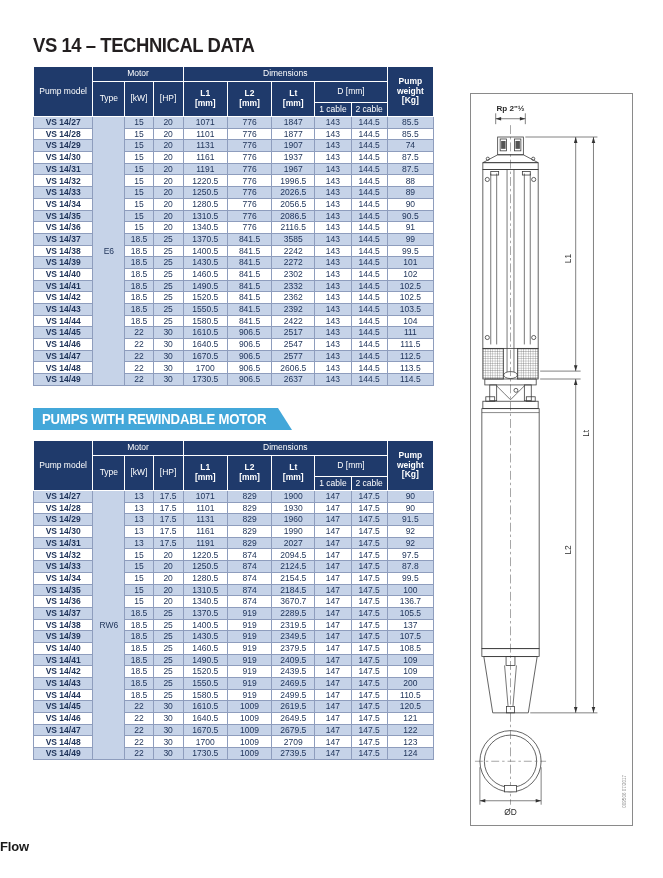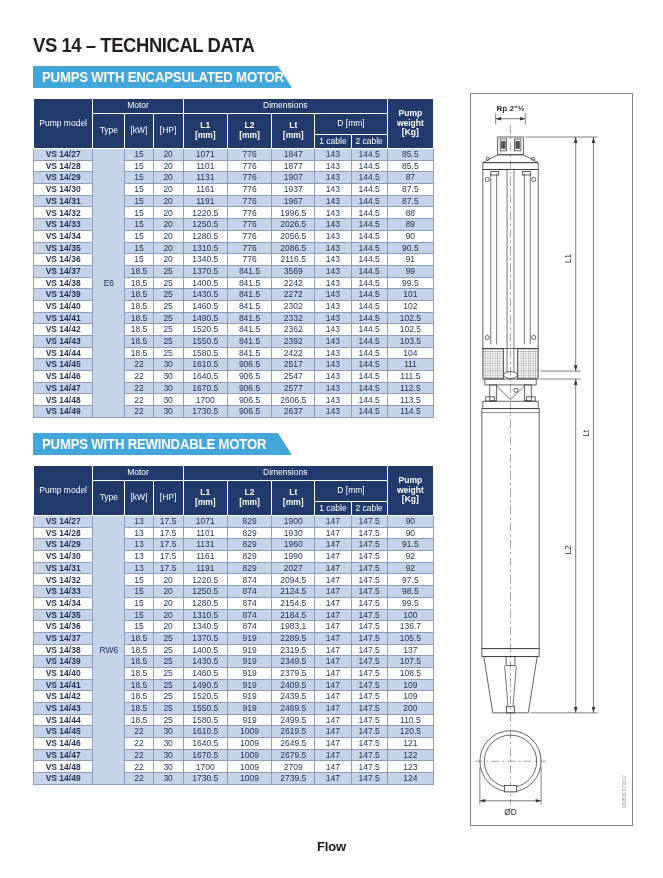--- a/index.html
+++ b/index.html
@@ -8,21 +8,21 @@
     font-family:"Liberation Sans", sans-serif; overflow:hidden;
   }
   .title {
     position:absolute; left:33px; top:33px; margin:0;
     font-size:21px; font-weight:bold; color:#231f20;
     letter-spacing:-0.5px; transform:scaleX(0.88); transform-origin:left top;
     white-space:nowrap;
   }
   .block { position:absolute; left:33px; width:401px; }
   .block1 { top:66px; }
-  .block2 { top:433px; }
+  .block2 { top:408px; }
   .banner {
     height:22px; width:259px; box-sizing:border-box;
     background:var(--banner-blue, #43a7d9);
     clip-path:polygon(0 0, 245px 0, 259px 100%, 0 100%);
     color:#fff; font-weight:bold; font-size:14px; line-height:22px;
     padding-left:9px; margin-bottom:10px; letter-spacing:-0.2px;
     white-space:nowrap;
   }
   .banner span { display:inline-block; transform:scaleX(0.94); transform-origin:left center; }
   table.tbl {
@@ -46,35 +46,32 @@
   .tbl td.model { font-weight:bold; }
   .tbl td.type-cell, .tbl tr.shaded td.type-cell, .tbl tr td.type-cell {
     background:var(--row-alt, #c6d3e8); font-size:8.5px;
   }
   .drawing {
     position:absolute; left:470px; top:93px; width:163px; height:733px;
     border:1px solid #8a8a8a; box-sizing:border-box; background:#fff;
   }
   .drawing svg { display:block; width:100%; height:100%; }
   .footer {
-    position:absolute; left:0; top:839px; width:663px; text-align:center;
+    position:absolute; left:0; top:839px; width:663px; text-align:left;
     font-size:13px; font-weight:bold; color:#1a1a1a; letter-spacing:-0.2px;
   }
 </style>
 </head>
 <body>
 
 <div class="page">
 
   <h1 class="title">VS 14 – TECHNICAL DATA</h1>
 
   <section class="block block1">
-    <div class="banner">
-      <span>PUMPS WITH ENCAPSULATED MOTOR</span>
-    </div>
     <table class="tbl">
       <colgroup>
         <col style="width:59px">
           <col style="width:32px">
           <col style="width:28px">
         <col style="width:30px">
           <col style="width:44px">
           <col style="width:44px">
         <col style="width:43px">
           <col style="width:36px">
@@ -140,21 +137,21 @@
           </tr>
           <tr class="shaded">
             <td class="model">VS 14/29</td>
             <td>15</td>
             <td>20</td>
             <td>1131</td>
             <td>776</td>
             <td>1907</td>
             <td>143</td>
             <td>144.5</td>
-            <td>87</td>
+            <td>74</td>
           </tr>
           <tr>
             <td class="model">VS 14/30</td>
             <td>15</td>
             <td>20</td>
             <td>1161</td>
             <td>776</td>
             <td>1937</td>
             <td>143</td>
             <td>144.5</td>
@@ -225,21 +222,21 @@
             <td>143</td>
             <td>144.5</td>
             <td>91</td>
           </tr>
           <tr class="shaded">
             <td class="model">VS 14/37</td>
             <td>18.5</td>
             <td>25</td>
             <td>1370.5</td>
             <td>841.5</td>
-            <td>3569</td>
+            <td>3585</td>
             <td>143</td>
             <td>144.5</td>
             <td>99</td>
           </tr>
           <tr>
             <td class="model">VS 14/38</td>
             <td>18.5</td>
             <td>25</td>
             <td>1400.5</td>
             <td>841.5</td>
@@ -493,21 +490,21 @@
           </tr>
           <tr class="shaded">
             <td class="model">VS 14/33</td>
             <td>15</td>
             <td>20</td>
             <td>1250.5</td>
             <td>874</td>
             <td>2124.5</td>
             <td>147</td>
             <td>147.5</td>
-            <td>98.5</td>
+            <td>87.8</td>
           </tr>
           <tr>
             <td class="model">VS 14/34</td>
             <td>15</td>
             <td>20</td>
             <td>1280.5</td>
             <td>874</td>
             <td>2154.5</td>
             <td>147</td>
             <td>147.5</td>
@@ -523,21 +520,21 @@
             <td>147</td>
             <td>147.5</td>
             <td>100</td>
           </tr>
           <tr>
             <td class="model">VS 14/36</td>
             <td>15</td>
             <td>20</td>
             <td>1340.5</td>
             <td>874</td>
-            <td>1983.1</td>
+            <td>3670.7</td>
             <td>147</td>
             <td>147.5</td>
             <td>136.7</td>
           </tr>
           <tr class="shaded">
             <td class="model">VS 14/37</td>
             <td>18.5</td>
             <td>25</td>
             <td>1370.5</td>
             <td>919</td>

